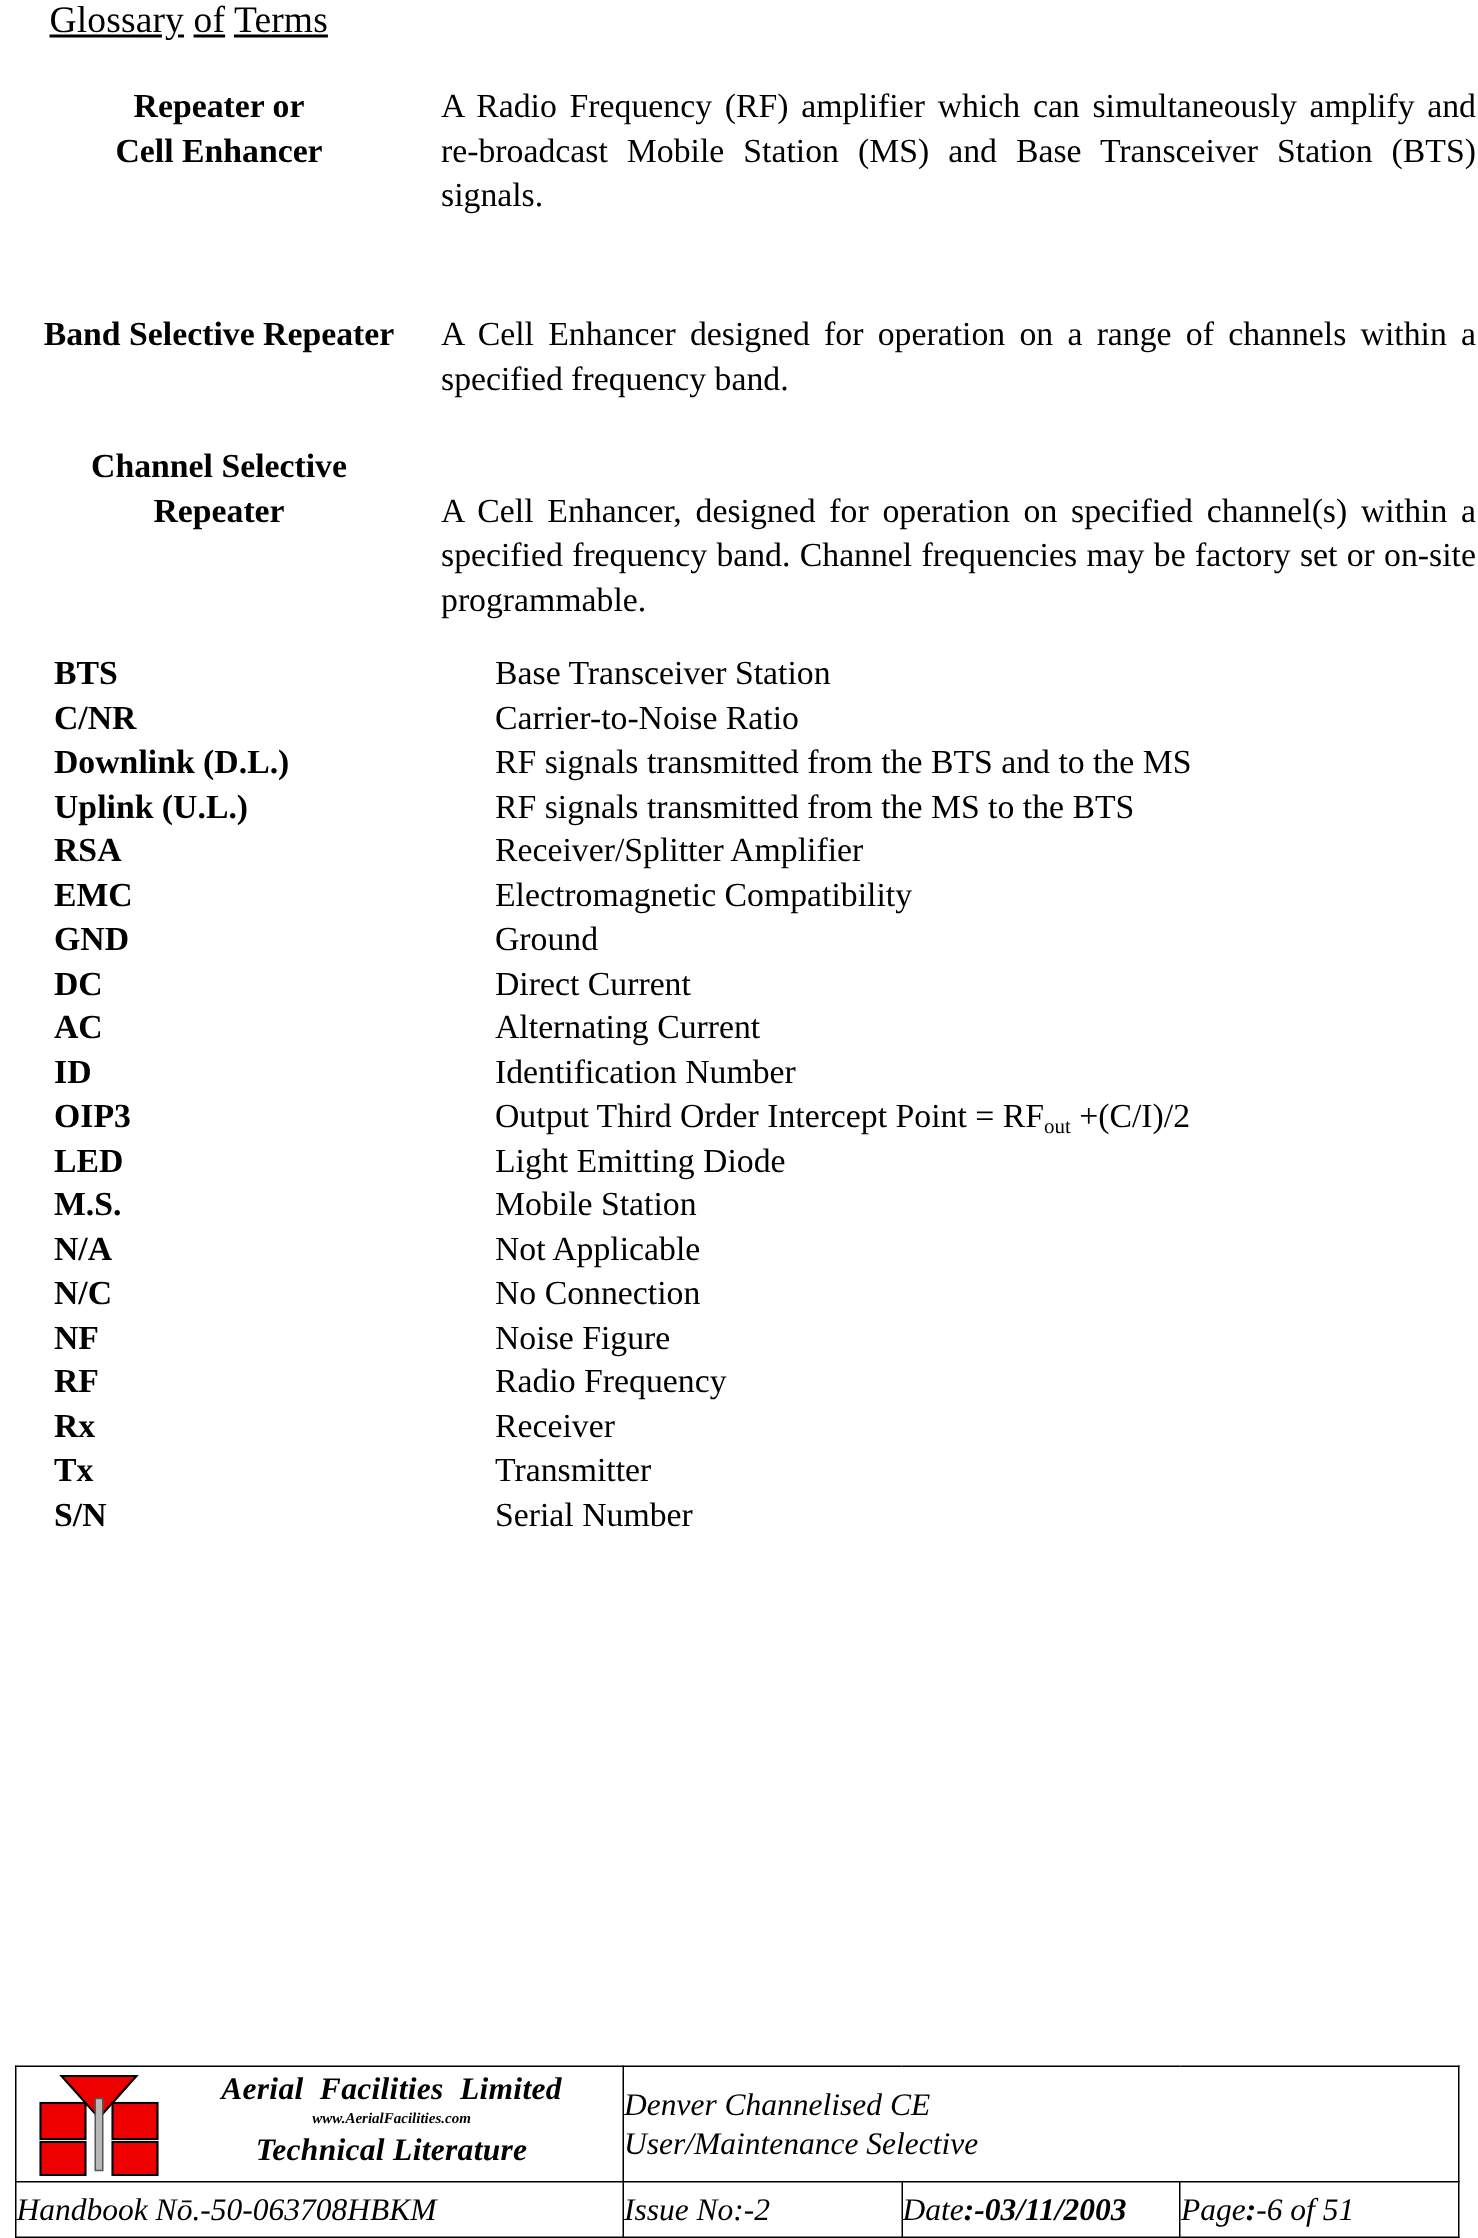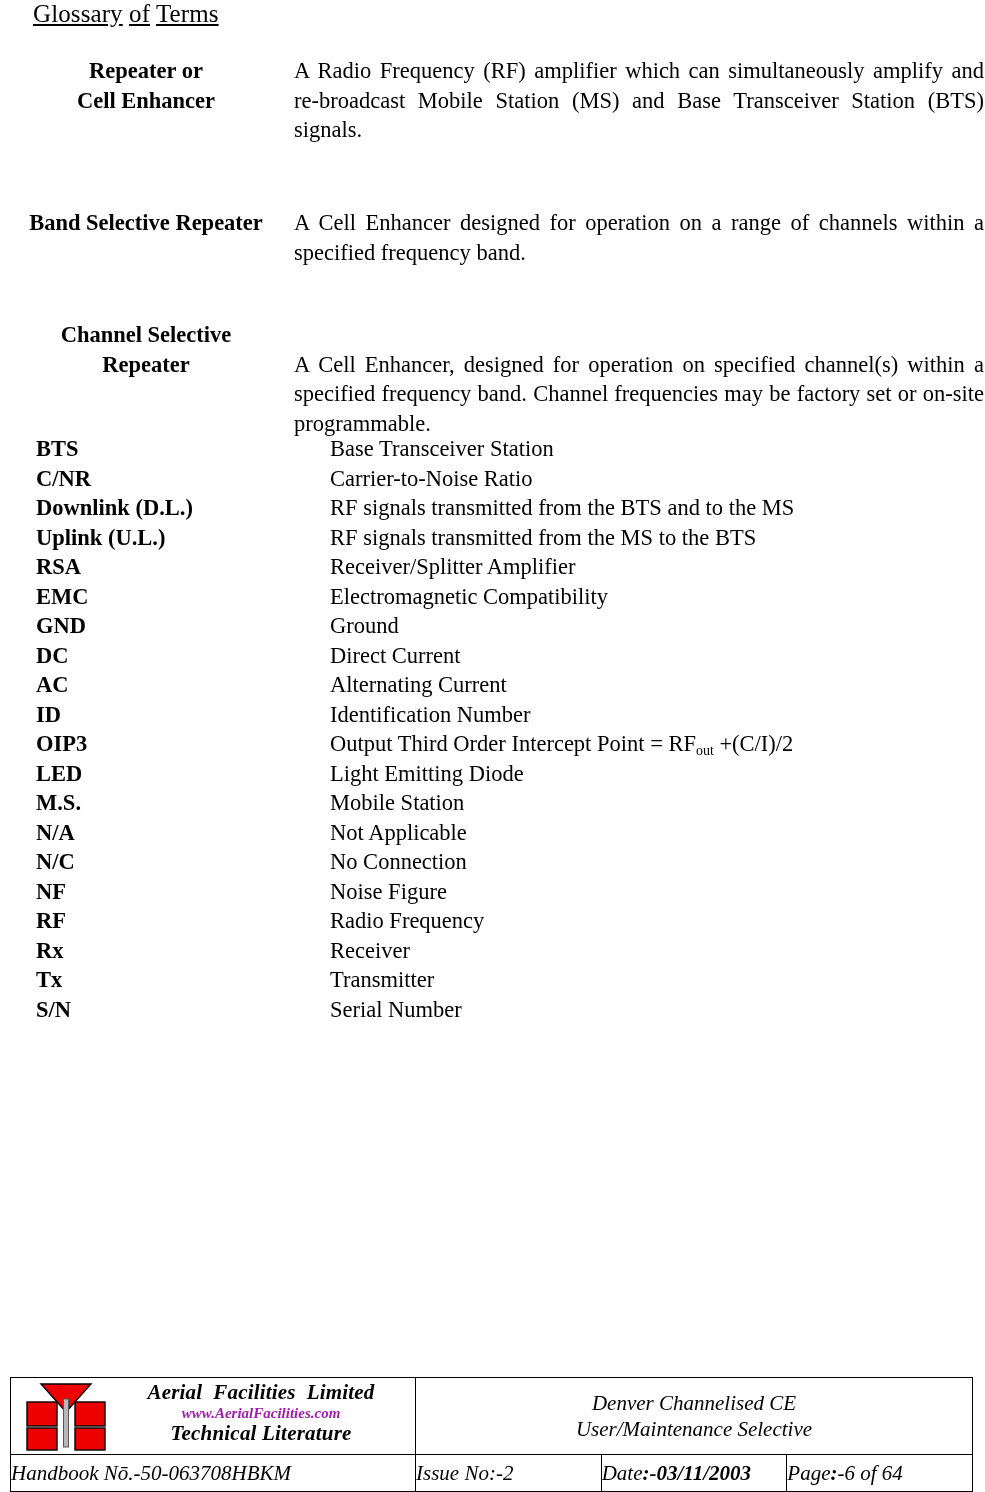--- a/index.html
+++ b/index.html
@@ -148,34 +148,33 @@
   }
   .logo-line1 {
     font-weight: bold;
     font-size: 21px;
     line-height: 25px;
     letter-spacing: 0.2px;
     white-space: pre;
   }
   .logo-url {
     font-weight: bold;
-    font-size: 15px;
+    font-size: 10px;
     line-height: 16px;
-    color: #a21caf;
+    color: #000000;
   }
   .logo-line3 {
     font-weight: bold;
     font-size: 21px;
     line-height: 25px;
     letter-spacing: 0.2px;
   }
 
   .title-cell {
     height: 76px;
-    text-align: center;
     font-size: 21px;
     line-height: 26px;
     padding-top: 2px;
   }
   .title-cell .t1 { display: block; }
   .title-cell .t2 { display: block; }
 
   .meta-row td {
     height: 36px;
     font-size: 21px;
@@ -201,21 +200,21 @@
       <div class="def-term">Repeater or
 Cell Enhancer</div>
       <div class="def-body">A Radio Frequency (RF) amplifier which can simultaneously amplify and re-broadcast Mobile Station (MS) and Base Transceiver Station (BTS) signals.</div>
     </div>
 
     <div class="def-row" style="min-height:88px; margin-top:46px;">
       <div class="def-term">Band Selective Repeater</div>
       <div class="def-body">A Cell Enhancer designed for operation on a range of channels within a specified frequency band.</div>
     </div>
 
-    <div class="def-row" style="min-height:120px; margin-top:24px;">
+    <div class="def-row" style="min-height:120px; ">
       <div class="def-term">Channel Selective
 Repeater</div>
       <div class="def-body" style="padding-top:29.5px;">A Cell Enhancer, designed for operation on specified channel(s) within a specified frequency band. Channel frequencies may be factory set or on-site programmable.</div>
     </div>
 
   </div>
 
   <div class="abbrevs">
     <div class="abbr-row">
         <span class="abbr-key">BTS</span>
@@ -323,18 +322,18 @@
       </td>
       <td class="title-cell" colspan="3">
         <span class="t1">Denver Channelised CE</span>
         <span class="t2">User/Maintenance Selective</span>
       </td>
     </tr>
     <tr class="meta-row">
       <td class="cell-handbook"><span>Handbook N</span><span>ō.-50-063708HBKM</span></td>
       <td class="cell-issue"><span>Issue No:-</span><span>2</span></td>
       <td class="cell-date"><span>Date</span><span class="b">:-03/11/2003</span></td>
-      <td class="cell-page"><span>Page</span><span class="b">:</span><span>-6 of 64</span></td>
+      <td class="cell-page"><span>Page</span><span class="b">:</span><span>-6 of 51</span></td>
     </tr>
   </tbody>
     </table>
 
 </div>
 
 </body></html>

